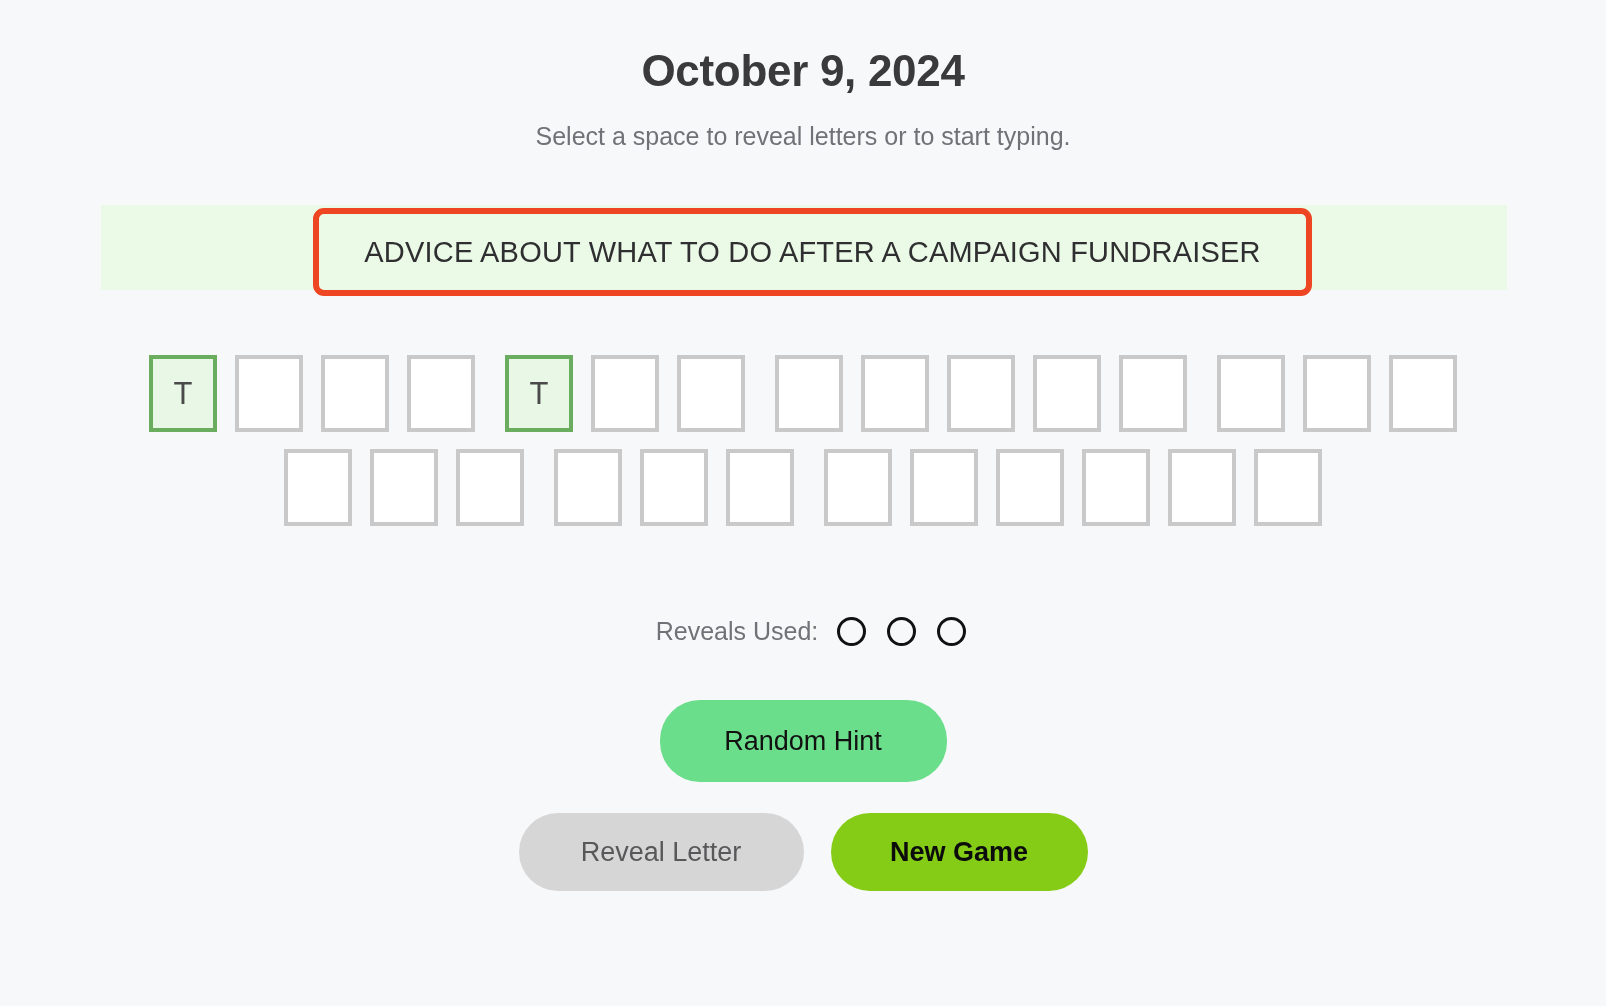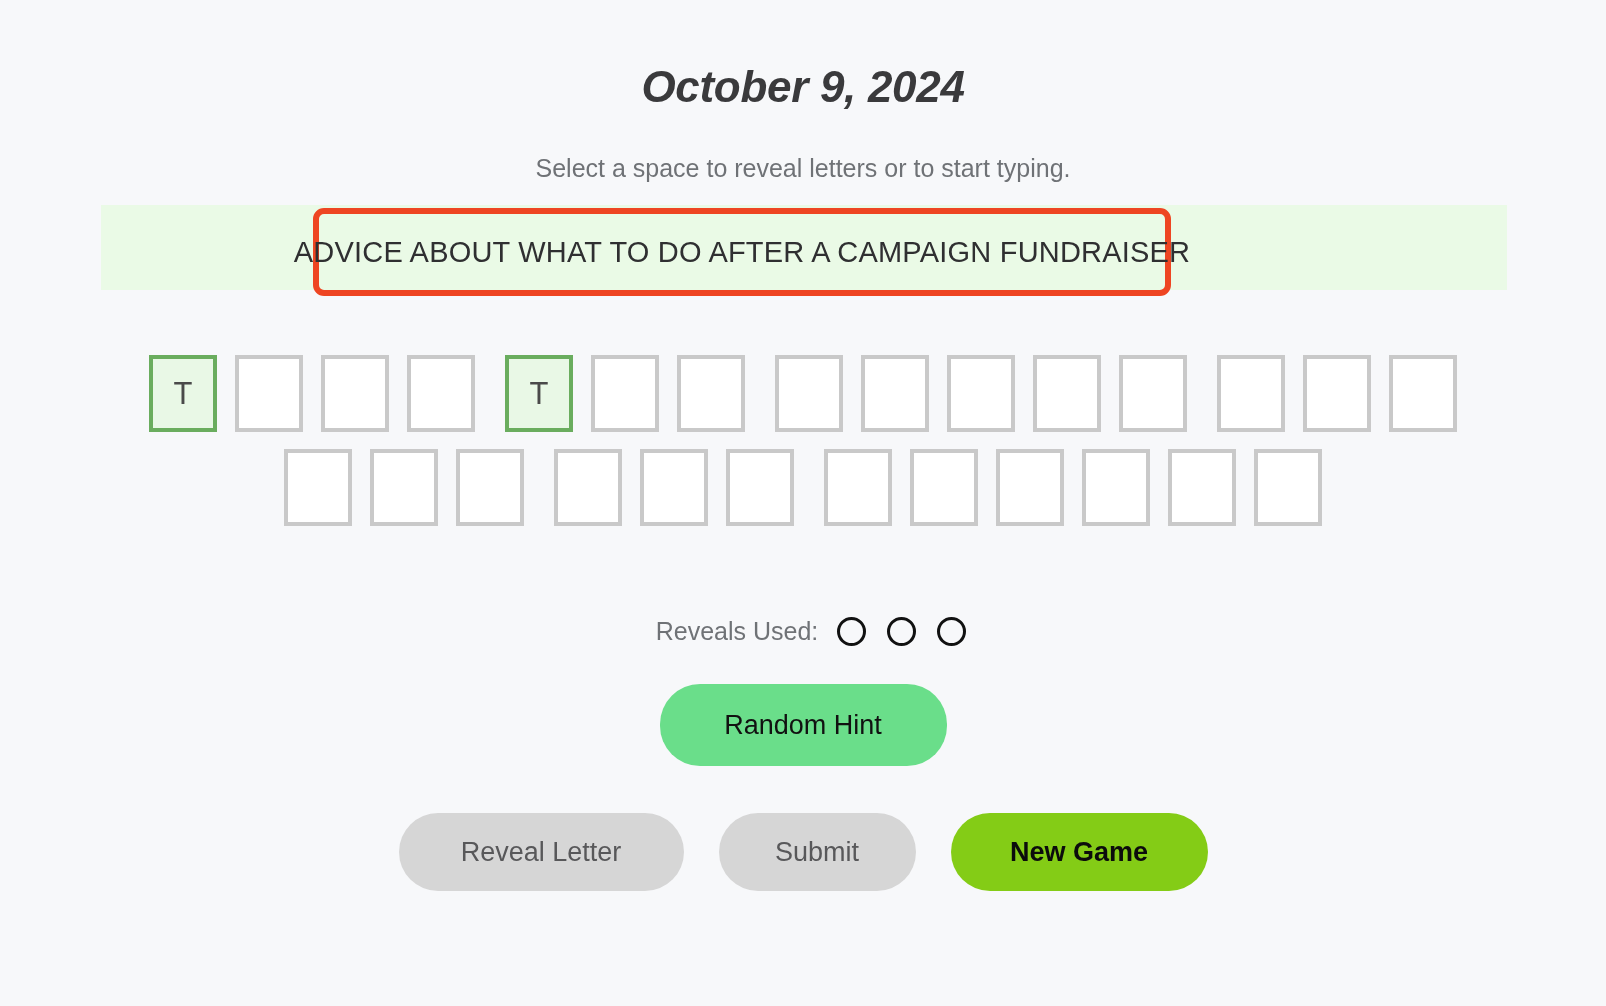--- a/index.html
+++ b/index.html
@@ -15,24 +15,23 @@
     position: relative;
   }
 
   
   .page-title {
     text-align: center;
     font-size: 44px;
     font-weight: bold;
     color: #3a3a3c;
     letter-spacing: -0.3px;
-    margin: 16px;
+    margin: 0;
     padding-top: 47px;
     line-height: 1.1;
-    font-style: italic;
   }
   .page-subtitle {
     text-align: center;
     font-size: 25px;
     color: #6f7276;
     margin: 0;
     padding-top: 28px;
     line-height: 1.1;
   }
 
@@ -43,21 +42,21 @@
     top: 205px;
     width: 1406px;
     height: 85px;
     background: #eafae6;
     box-sizing: border-box;
   }
   .clue-box {
     position: absolute;
     left: 313px;
     top: 208px;
-    width: 858px;
+    width: 999px;
     height: 88px;
     box-sizing: border-box;
     border: 6px solid #ee4522;
     border-radius: 11px;
     display: flex;
     align-items: center;
     justify-content: center;
   }
   .clue-text {
     font-size: 29px;
@@ -133,22 +132,22 @@
 
   
   .btn-row {
     position: absolute;
     left: 0;
     width: 1606px;
     display: flex;
     justify-content: center;
     align-items: center;
   }
-  .btn-row.primary-row { top: 684px; }
-  .btn-row.secondary-row { top: 813px; gap: 8px; }
+  .btn-row.primary-row { top: 700px; }
+  .btn-row.secondary-row { top: 813px; }
   .btn {
     border: none;
     border-radius: 40px;
     font-family: "Liberation Sans", sans-serif;
     cursor: pointer;
     line-height: 1;
     white-space: nowrap;
   }
   .btn-hint {
     width: 287px;
@@ -241,15 +240,14 @@
       <span class="reveal-dot"></span>
     </span>
 </div>
 
 <div class="btn-row primary-row">
   <button class="btn btn-hint">Random Hint</button>
 </div>
 
 <div class="btn-row secondary-row">
   <button class="btn btn-gray btn-reveal">Reveal Letter</button>
-  <button class="btn btn-gray btn-submit">Submit</button>
   <button class="btn btn-newgame">New Game</button>
 </div>
 
 </body></html>

